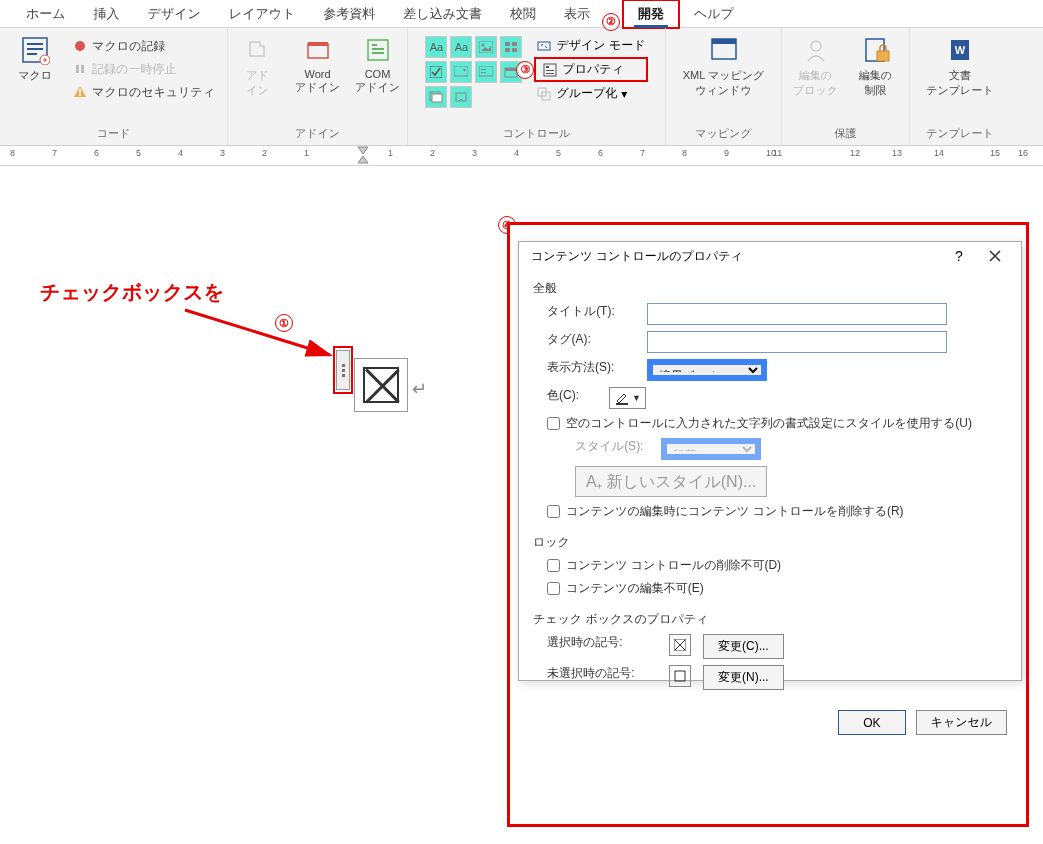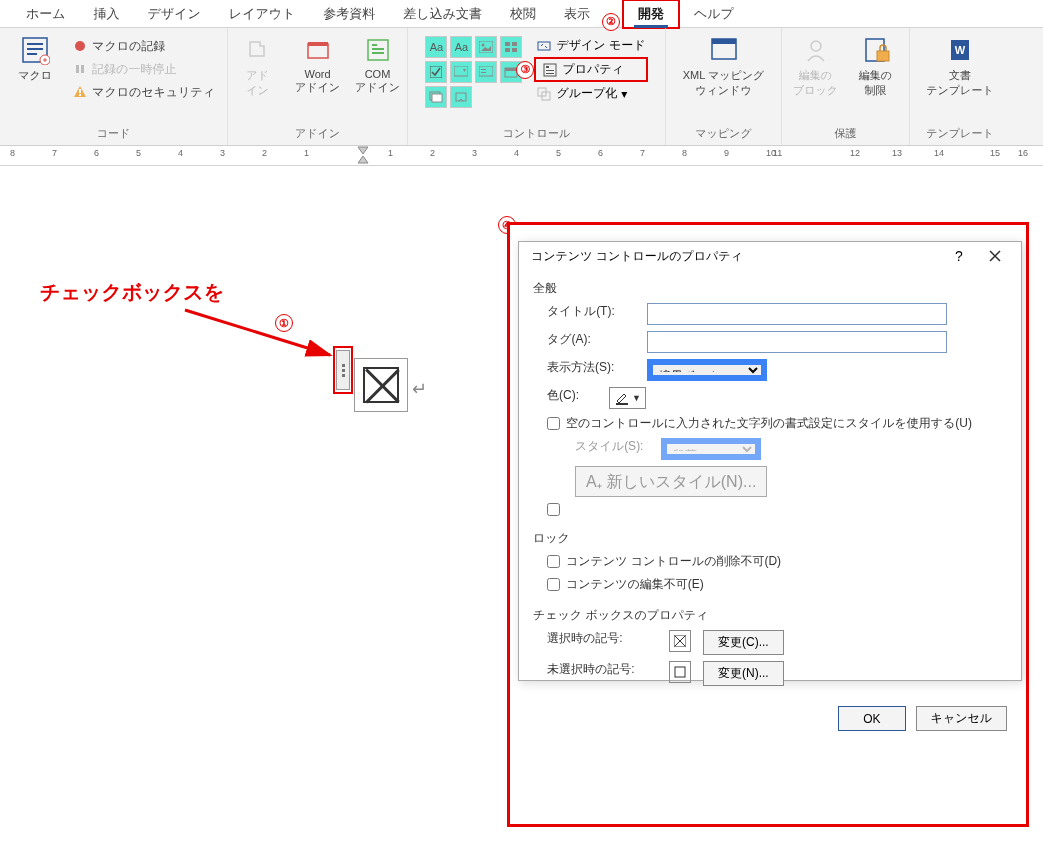--- a/index.html
+++ b/index.html
@@ -441,20 +441,21 @@
         <label style="width:74px">スタイル(S):</label>
         <select disabled="" style="width:100px;color:#999">
           <option>段落フォント</option>
         </select>
       </div>
       <div class="frow indent">
         <button class="style-btn" disabled="">A₊ 新しいスタイル(N)...</button>
       </div>
       <div class="chk-row">
         <input type="checkbox" style="">
+        <span>コンテンツの編集時にコンテンツ コントロールを削除する(R)</span>
       </div>
 
       <div class="section-lbl" style="margin-top:8px">ロック</div>
       <div class="chk-row">
         <input type="checkbox" style="">
         <span>コンテンツ コントロールの削除不可(D)</span>
       </div>
       <div class="chk-row">
         <input type="checkbox" style="">
         <span>コンテンツの編集不可(E)</span>

